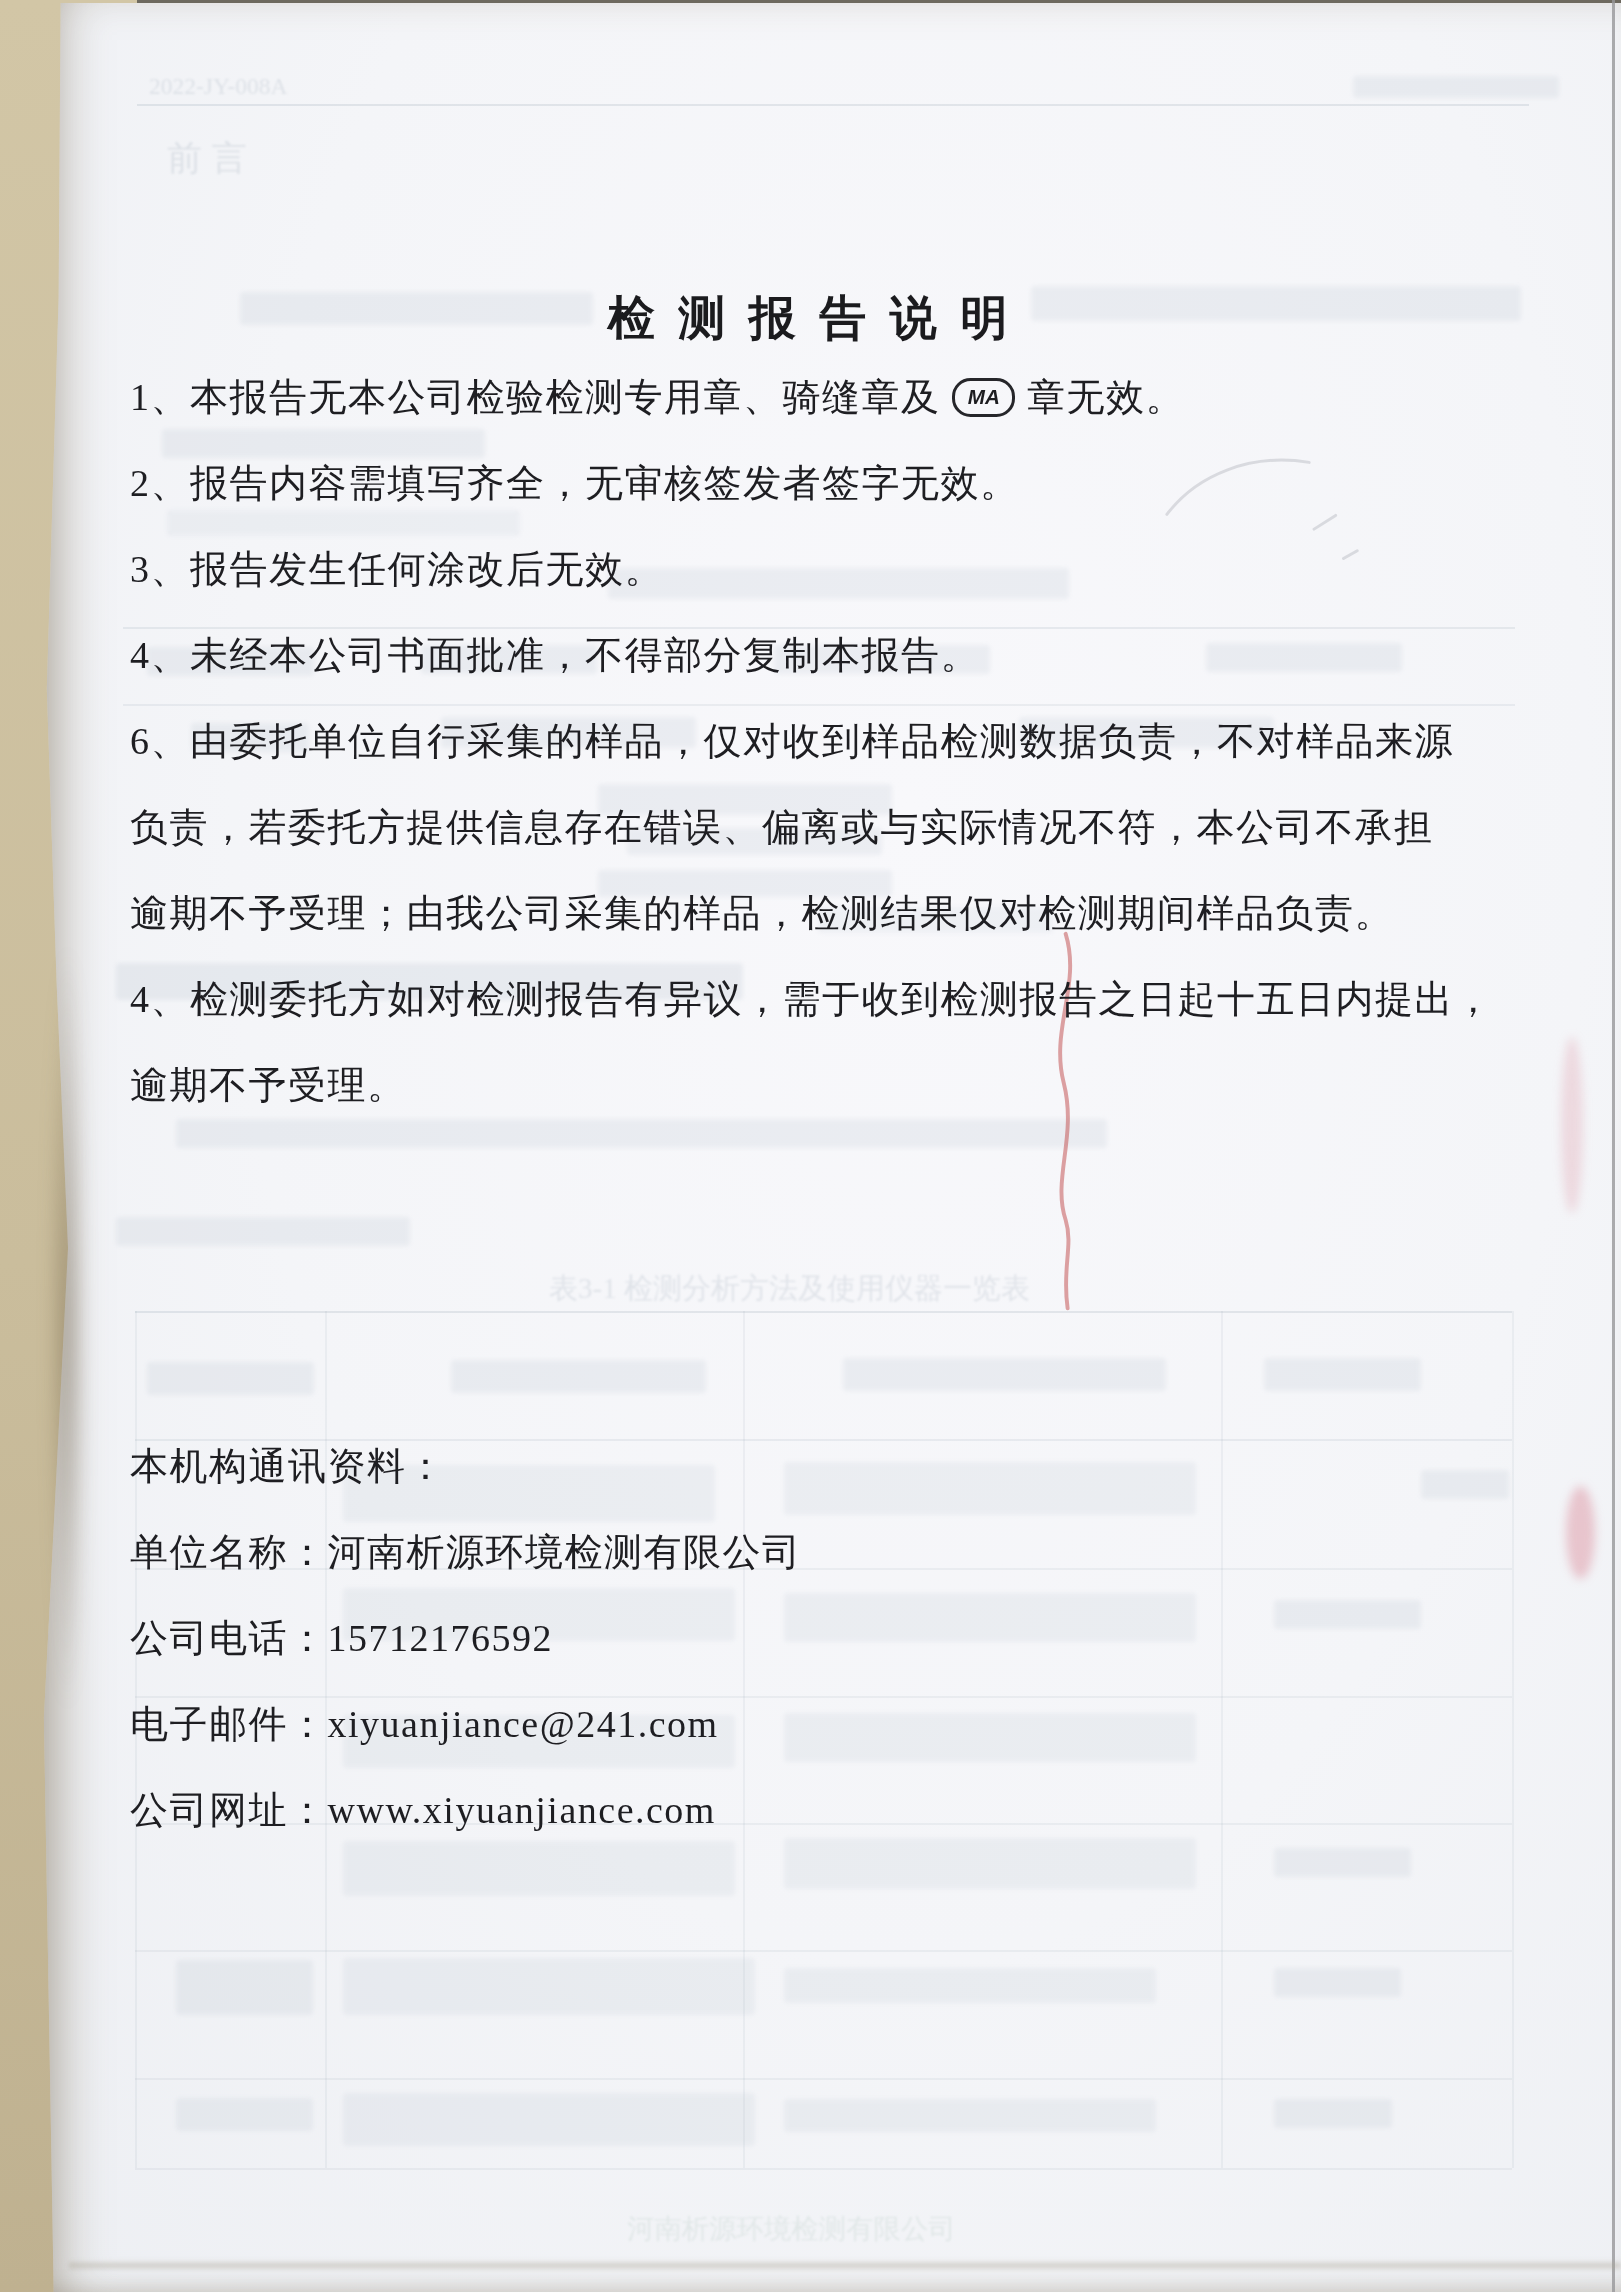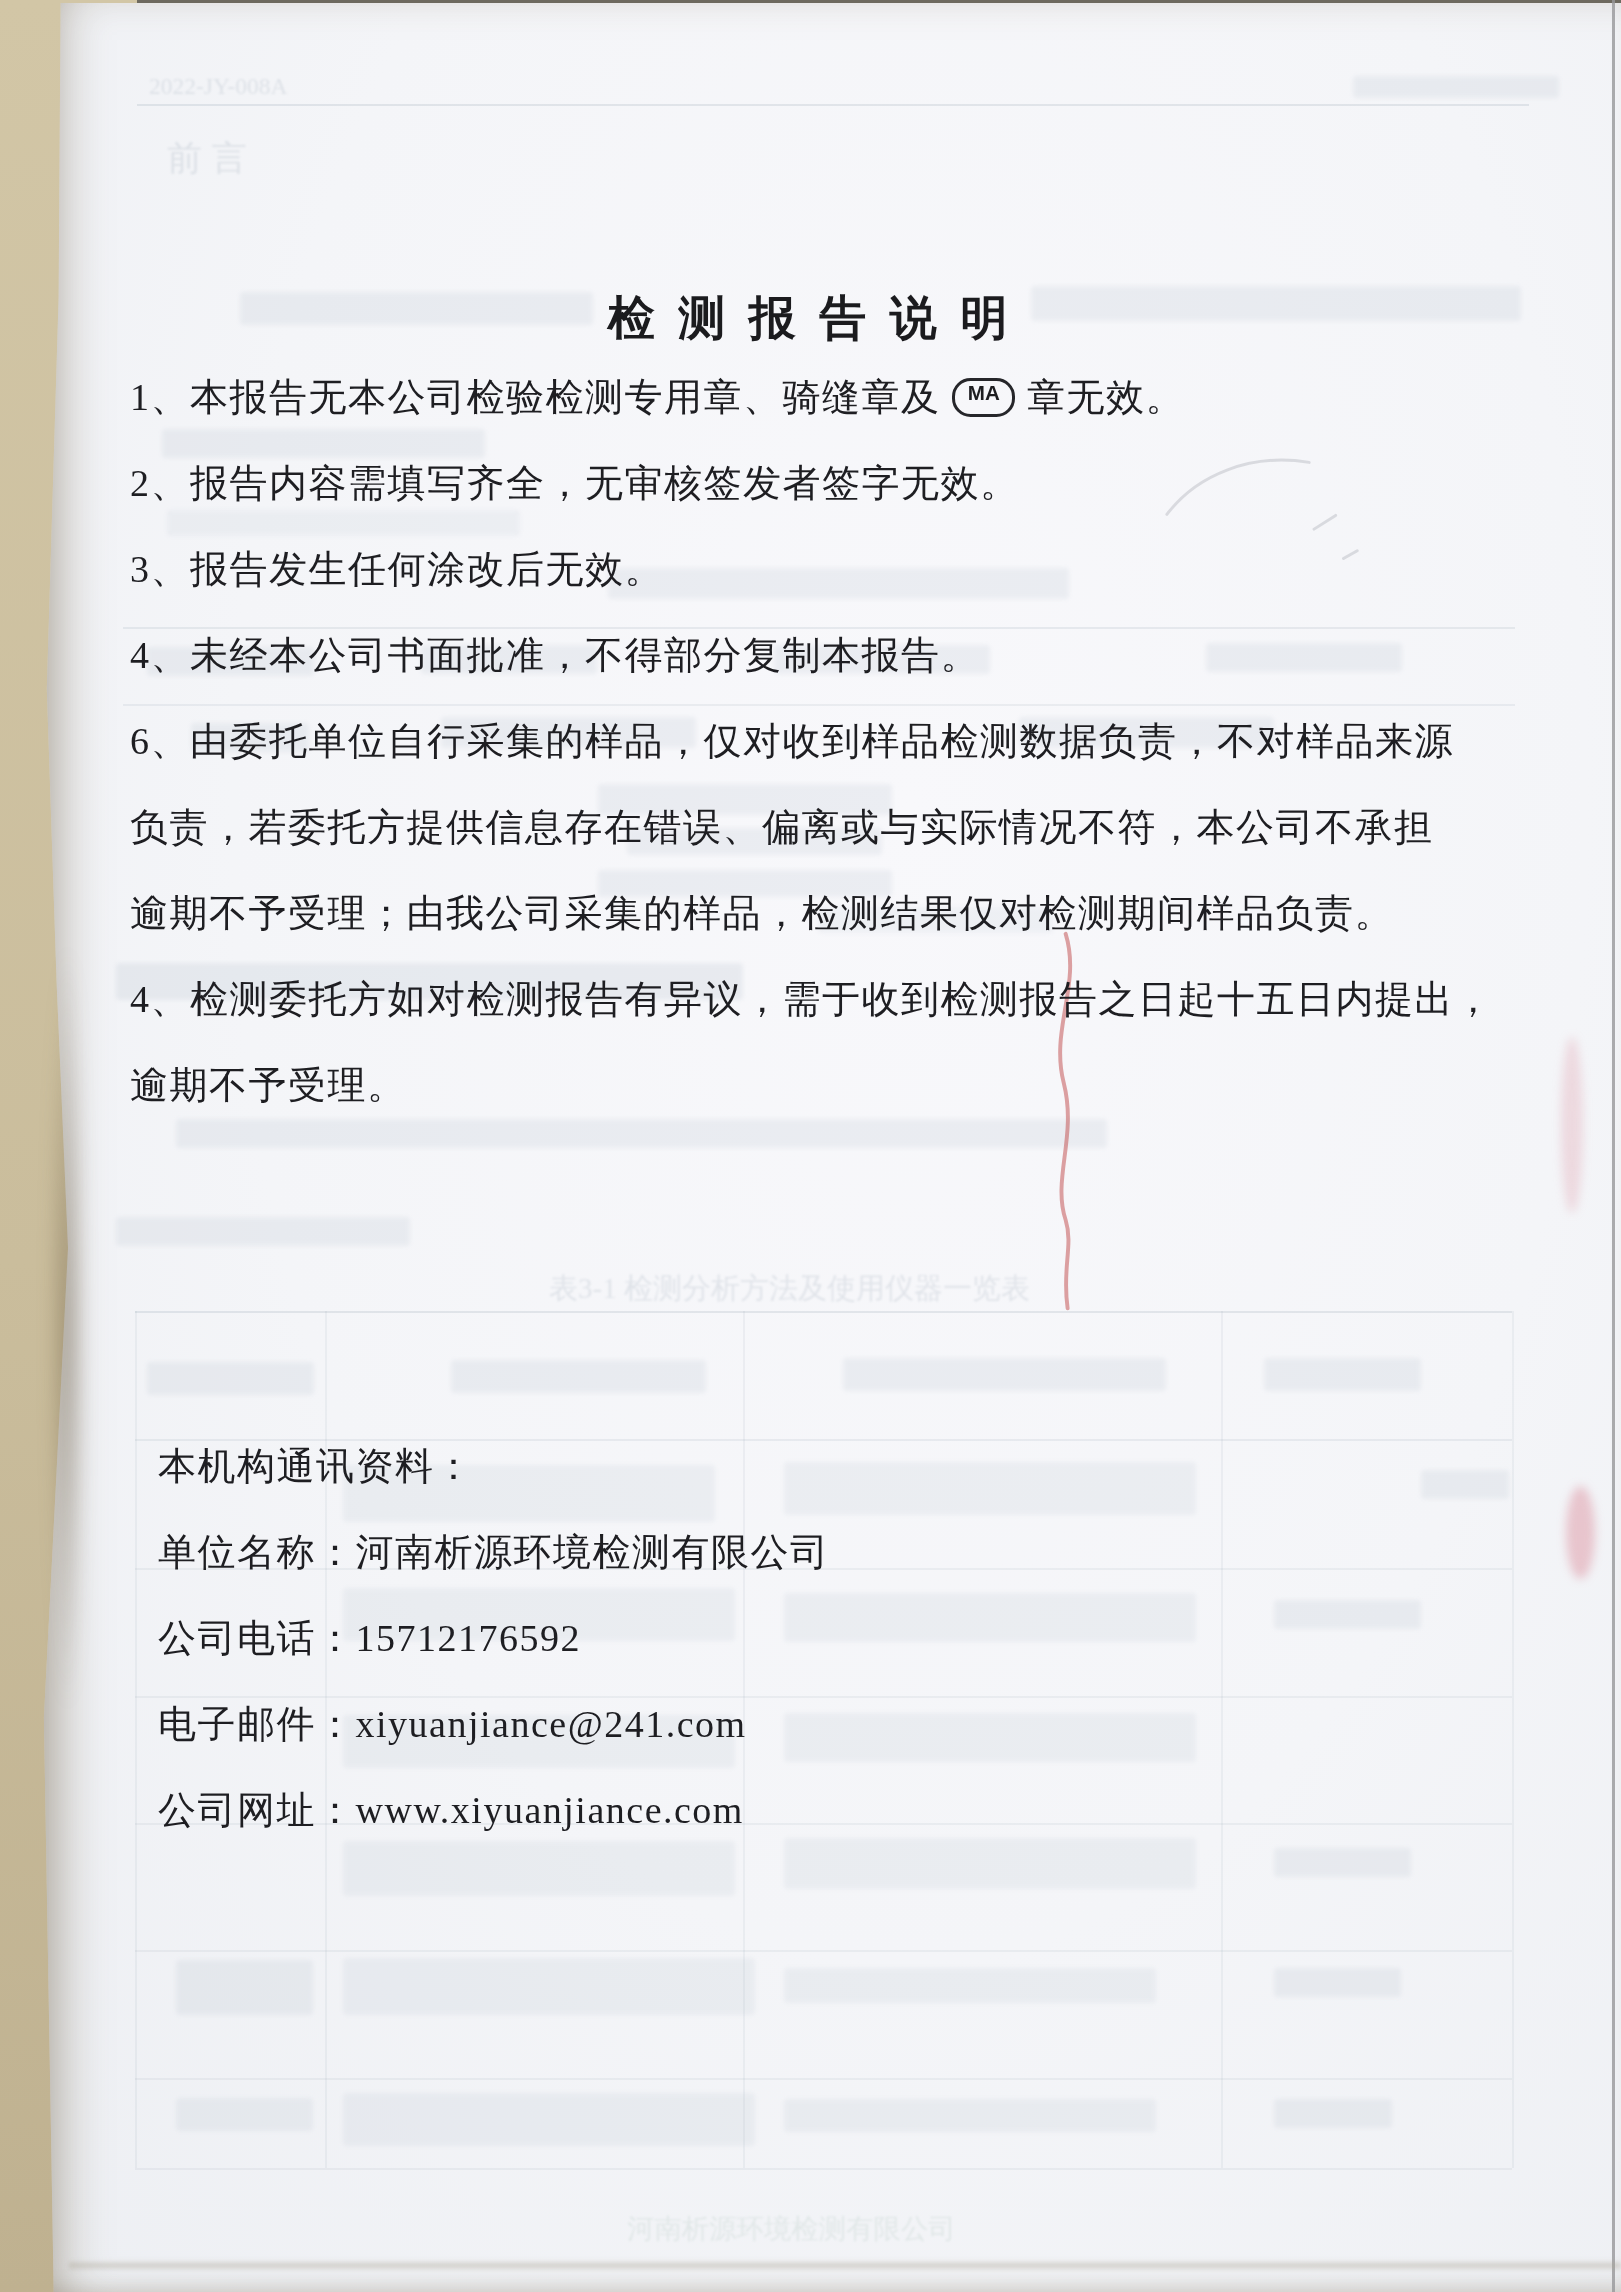--- a/index.html
+++ b/index.html
@@ -28,29 +28,29 @@
   .smudge{position:absolute;border-radius:50%;}
   
   .doc-title{
     position:absolute;left:0;right:0;top:287px;margin:0;text-align:center;
     font-size:47px;font-weight:600;letter-spacing:5.9px;color:#1b1b1e;
   }
   .notice{position:absolute;left:130px;top:354px;width:1392px;color:#1e1e22;
     font-size:38px;letter-spacing:1.5px;}
   .nline{height:86px;display:flex;align-items:center;white-space:nowrap;}
   .ma-seal{
-    display:inline-flex;align-items:flex-start;justify-content:center;
+    display:inline-flex;align-items:center;justify-content:center;
     width:57px;height:33px;border:3.9px solid #26262a;border-radius:18.6px;
     margin:0 11.8px;flex:0 0 auto;
     font-family:"Liberation Sans","DejaVu Sans",sans-serif;
-    font-weight:bold;font-size:20.6px;letter-spacing:0;color:#1d1d20;
+    font-weight:bold;font-size:20.6px;letter-spacing:0;color:#1d1d20;font-style:italic;
   }
   .contact{position:absolute;left:130px;top:1423px;color:#1e1e22;
     font-size:38px;letter-spacing:1.5px;}
-  .cline{height:86px;display:flex;align-items:center;white-space:nowrap;margin-left:28px;}
+  .cline{height:86px;display:flex;align-items:center;white-space:nowrap;}
   svg.mark{position:absolute;overflow:visible;}
 </style>
 </head>
 <body>
 
 <div class="paper"></div>
 <div class="scan-top"></div>
 <div class="scan-right"></div>
 <div class="scan-bottom"></div>
 <div class="crease"></div>

